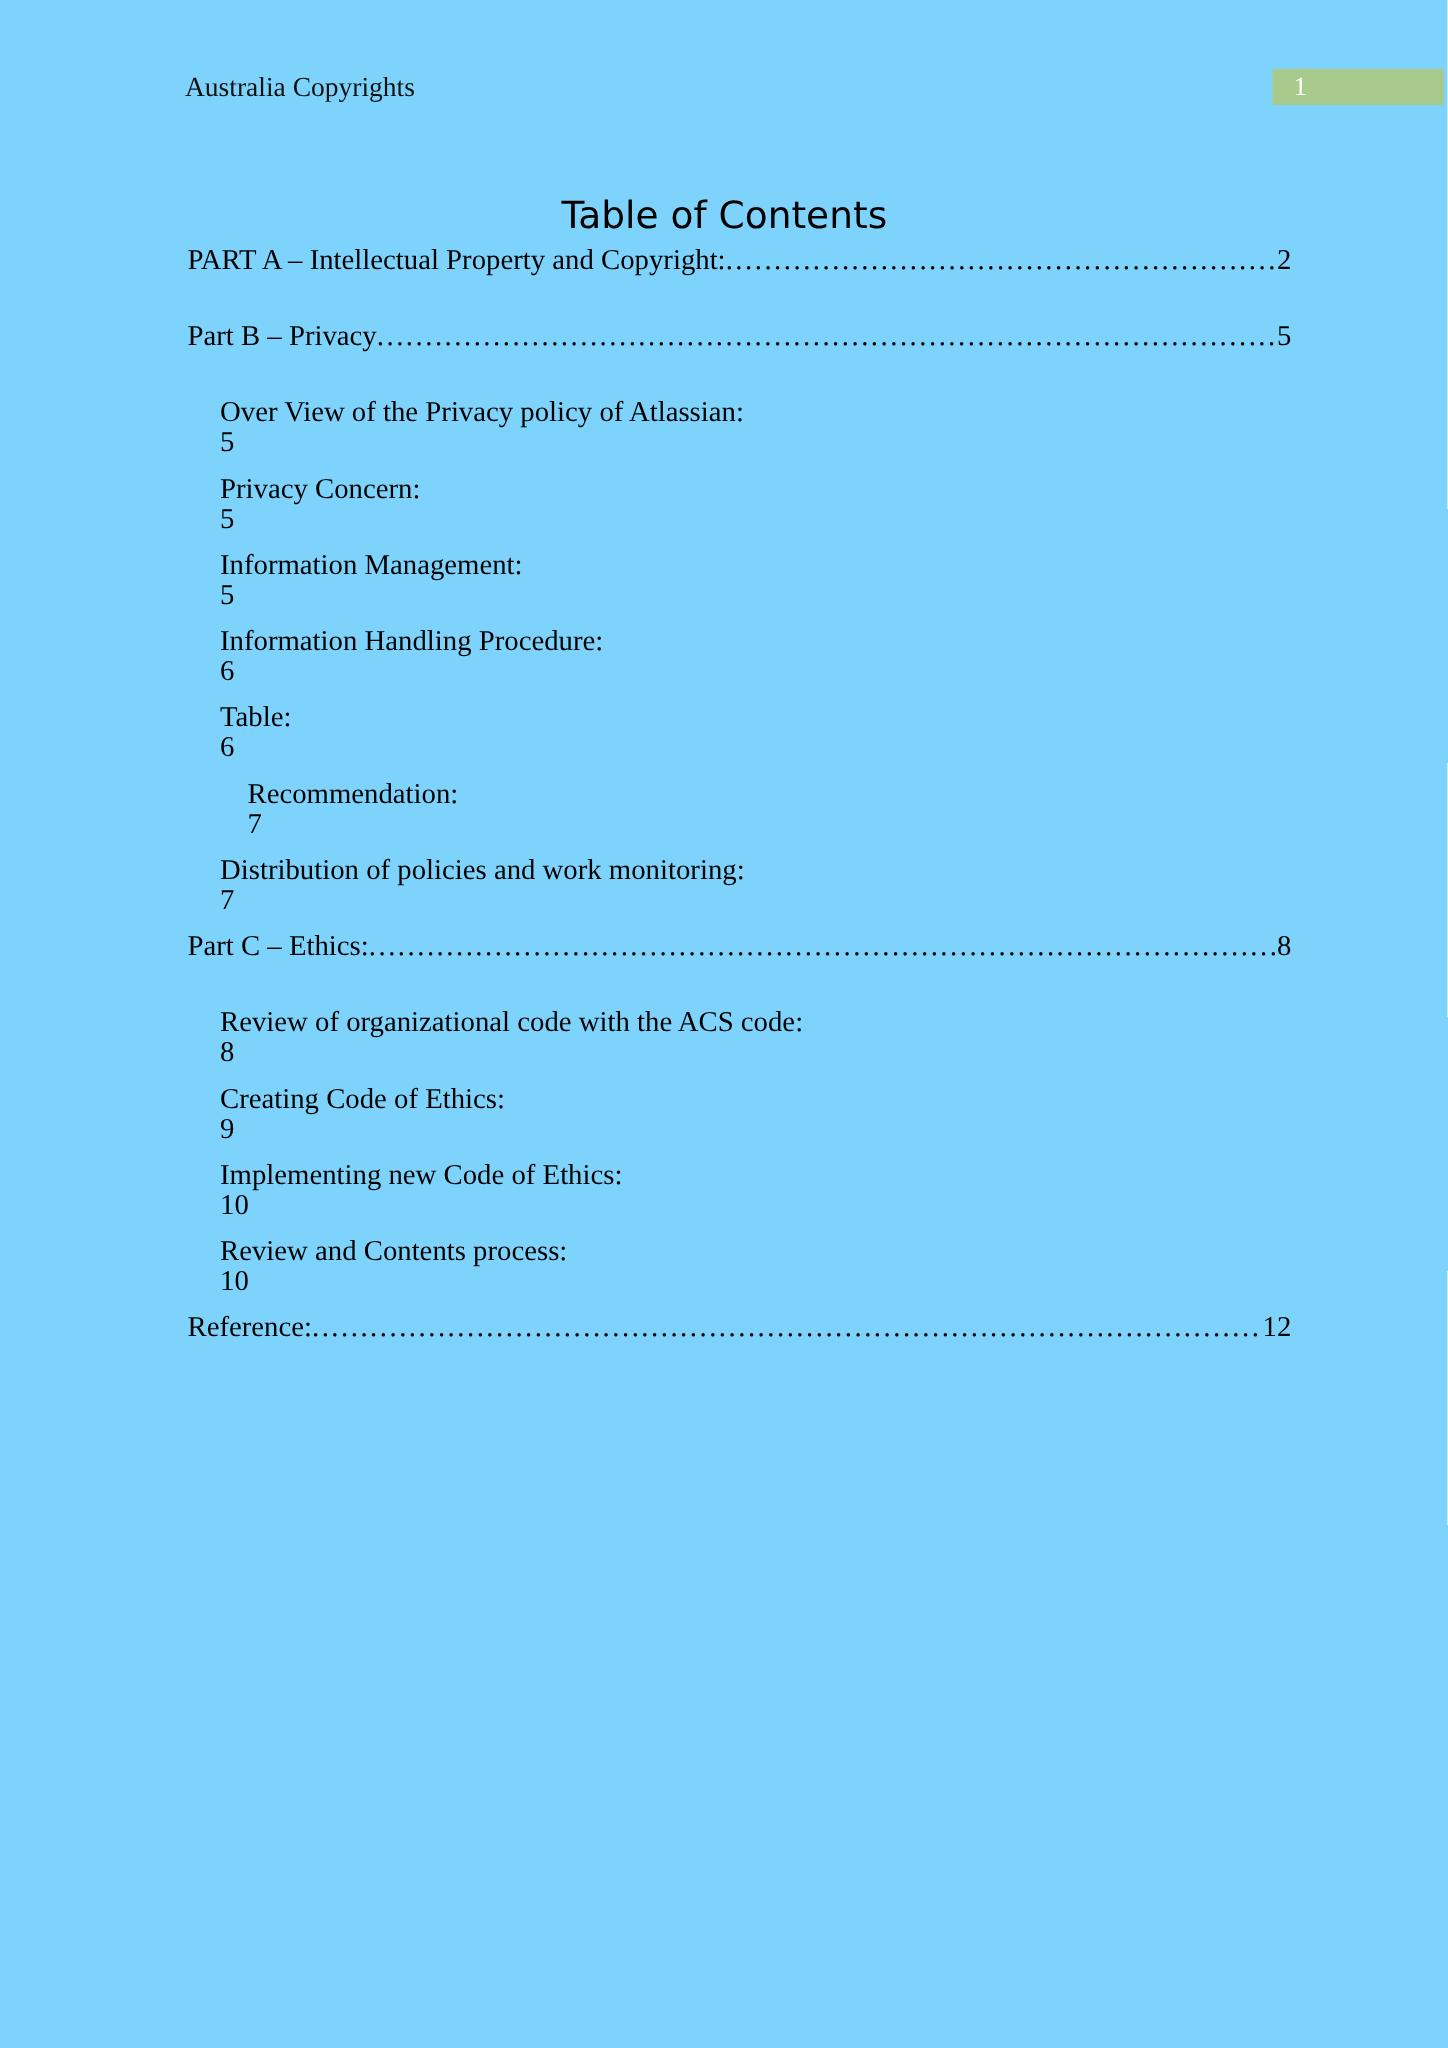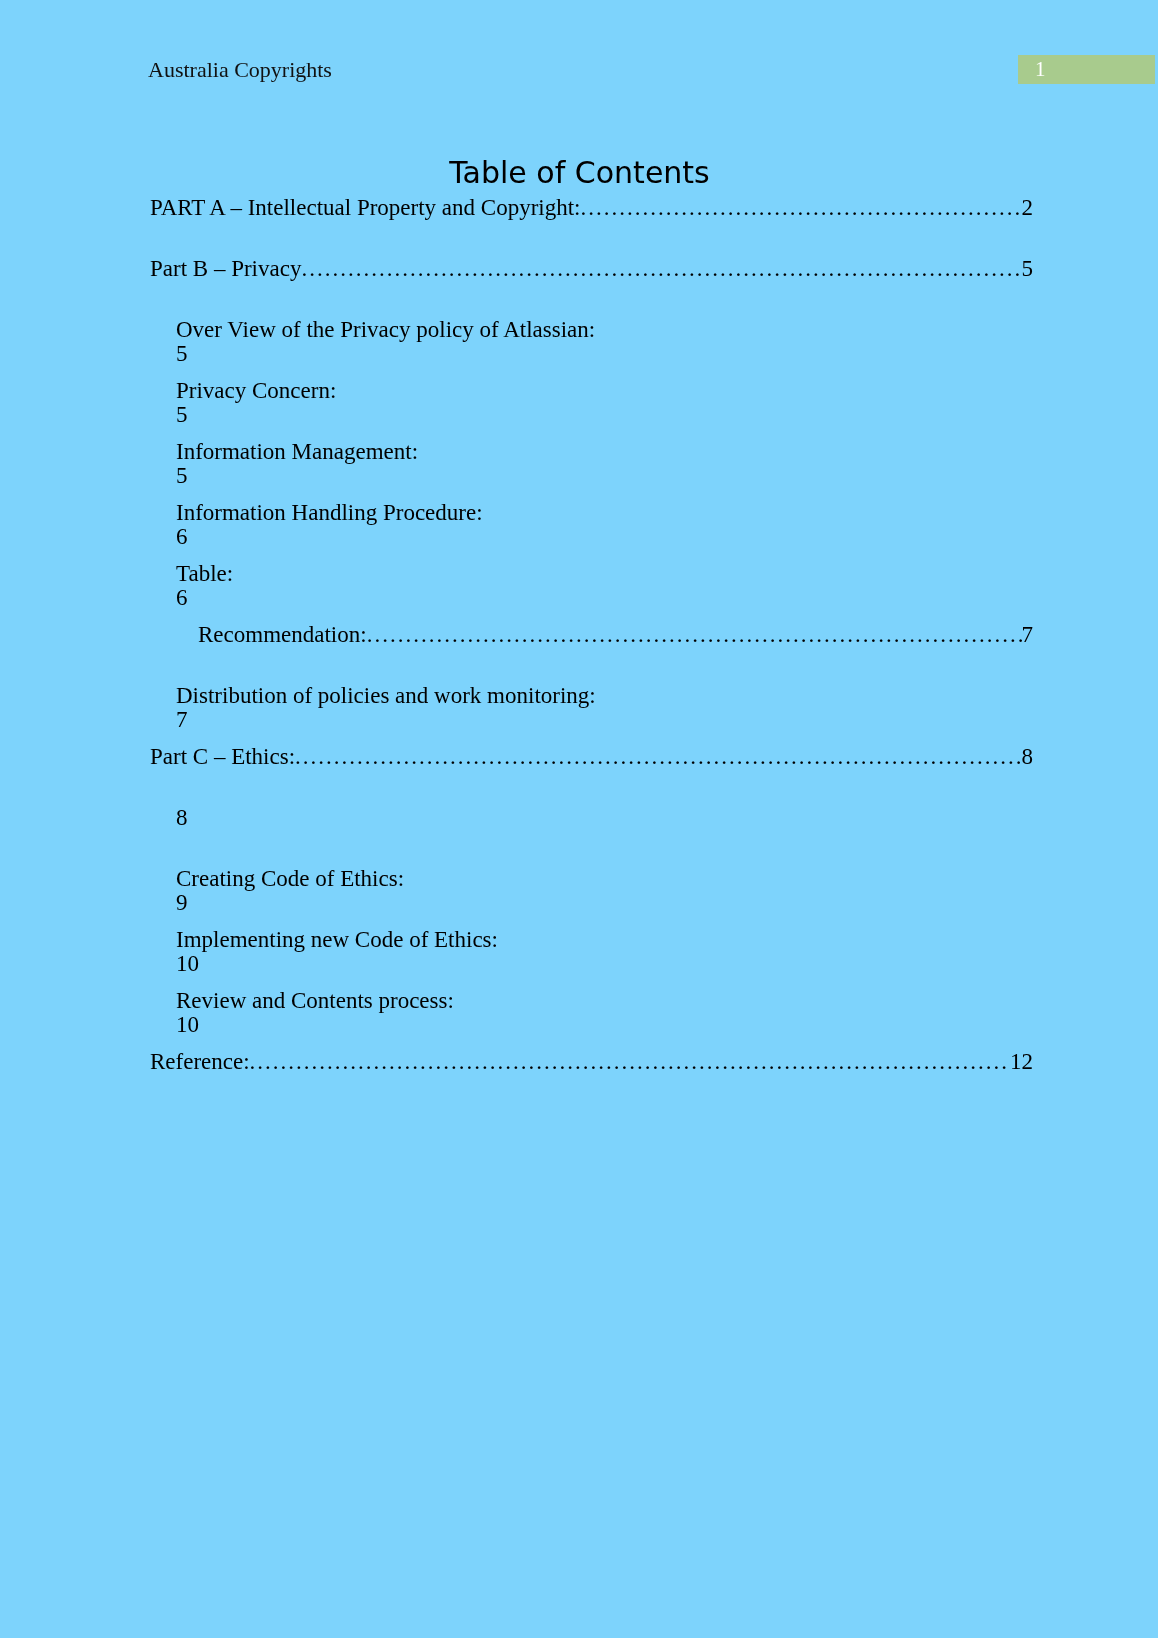--- a/index.html
+++ b/index.html
@@ -60,21 +60,21 @@
     display: flex;
     align-items: baseline;
     font-size: 23px;
     line-height: 24px;
     height: 24px;
     margin-bottom: 37px;
     color: #000000;
     cursor: pointer;
   }
   .toc-row.lvl1 { padding-left: 26px; flex-direction: column; }
-  .toc-row.lvl2 { padding-left: 48px; }
+  .toc-row.lvl2 { padding-left: 48px; flex-direction: column; }
   .toc-label { white-space: nowrap; flex: 0 0 auto; }
   .toc-dots {
     flex: 1 1 auto;
     overflow: hidden;
     white-space: nowrap;
     min-width: 0;
   }
   .toc-dots::after {
     content: "..........................................................................................................................................................................................................................................";
     letter-spacing: 2px;
@@ -150,20 +150,21 @@
         <span class="toc-page">7</span>
     </div>
 
     <div class="toc-row lvl0">
       <span class="toc-label">Part C – Ethics:</span>
         <span class="toc-dots"></span>
         <span class="toc-page">8</span>
     </div>
 
     <div class="toc-row lvl1">
+      <span class="toc-label">Review of organizational code with the ACS code:</span>
         <span class="toc-dots"></span>
         <span class="toc-page">8</span>
     </div>
 
     <div class="toc-row lvl1">
       <span class="toc-label">Creating Code of Ethics:</span>
         <span class="toc-dots"></span>
         <span class="toc-page">9</span>
     </div>
 

